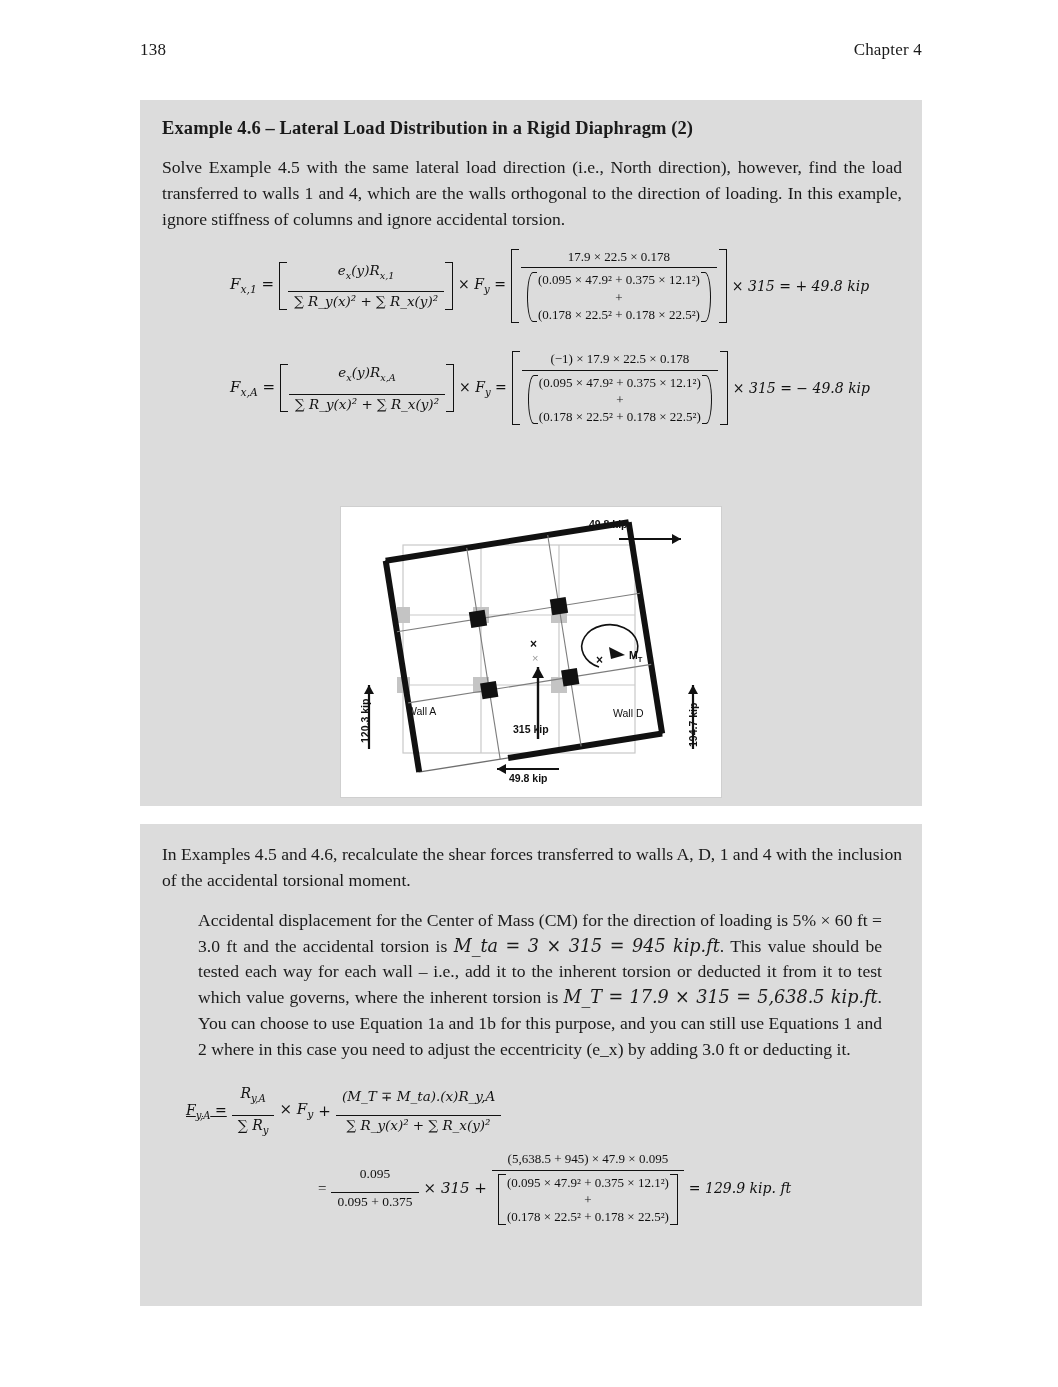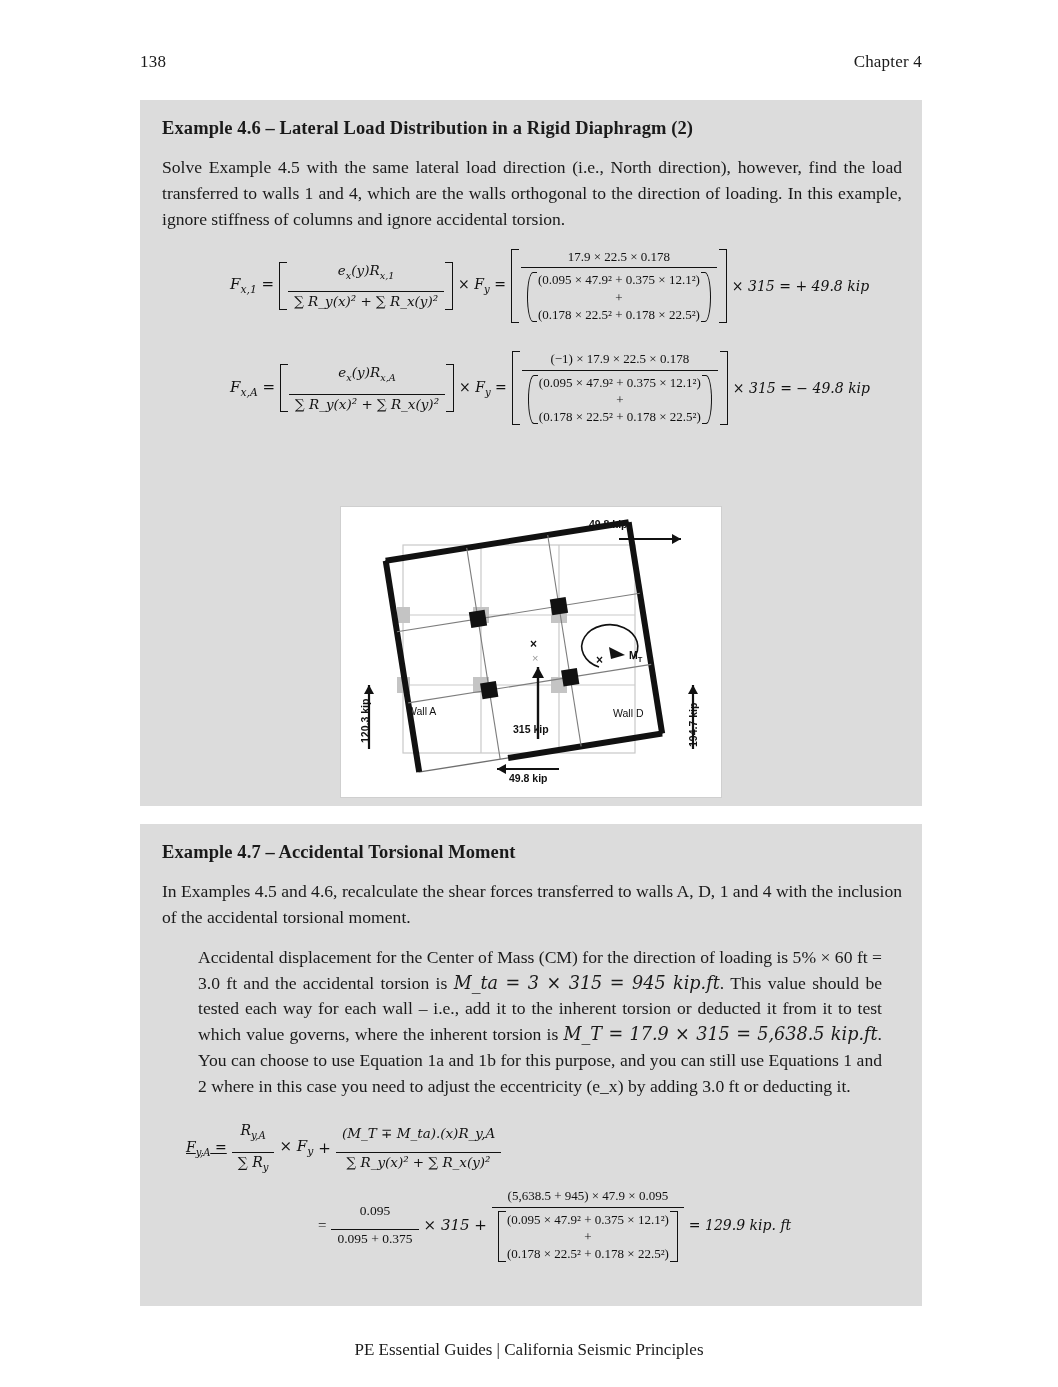--- a/index.html
+++ b/index.html
@@ -17,21 +17,21 @@
   }
   .page {
     position: absolute;
     left: 0; top: 0;
     width: 1058px;
     height: 1387px;
   }
   
   .runhead {
     position: absolute;
-    top: 52px;
+    top: 40px;
     left: 140px;
     width: 782px;
     display: flex;
     justify-content: space-between;
     font-size: 17px;
     letter-spacing: .2px;
   }
   
   .example-box {
     position: absolute;
@@ -321,21 +321,20 @@
     <div class="fig-label fig-bold" style="left:168px; top:265px;">49.8 kip</div>
     <div class="fig-label fig-bold vert" style="left:18px; top:236px;">120.3 kip</div>
     <div class="fig-label fig-bold vert" style="left:346px; top:240px;">194.7 kip</div>
     <div class="fig-label fig-bold" style="left:172px; top:216px;">315 kip</div>
     <div class="fig-label" style="left:66px; top:198px;">Wall A</div>
     <div class="fig-label" style="left:272px; top:200px;">Wall D</div>
     <div class="fig-label fig-bold" style="left:288px; top:142px;"><span>M</span><sub>T</sub></div>
   </div>
 
   <div class="example-box" id="ex47">
-    <div class="ex-title">Example 4.7 – Accidental Torsional Moment</div>
     <div class="ex-para">In Examples 4.5 and 4.6, recalculate the shear forces transferred to walls A, D, 1 and 4 with the inclusion of the accidental torsional moment.</div>
 
     <div class="ex-para indent" style="margin-top:14px;">
       <span>Accidental displacement for the Center of Mass (CM) for the direction of loading is 5% × 60 ft = 3.0 ft and the accidental torsion is </span><span class="math">M_ta = 3 × 315 = 945 kip.ft</span><span>. This value should be tested each way for each wall – i.e., add it to the inherent torsion or deducted it from it to test which value governs, where the inherent torsion is </span><span class="math">M_T = 17.9 × 315 = 5,638.5 kip.ft</span><span>. You can choose to use Equation 1a and 1b for this purpose, and you can still use Equations 1 and 2 where in this case you need to adjust the eccentricity (e_x) by adding 3.0 ft or deducting it.</span>
     </div>
 
     <div class="mathrow" style="margin-top:22px; margin-left:26px;">
       <div class="eqline">
         <span class="math" style="font-size:14px;text-decoration:underline;"><span>F</span><sub>y,A</sub> =</span>
         <span class="frac" style="font-size:14px;">
@@ -369,15 +368,14 @@
                 <span>(0.178 × 22.5² + 0.178 × 22.5²)</span>
               </span>
             </span>
           </span>
         </span>
         <span class="math" style="font-size:14px;">= 129.9 kip. ft</span>
       </div>
     </div>
   </div>
 
-  <div class="footer">PE Essential Guides  |  California Seismic Principles</div>
 
 </div>
 
 </body></html>

